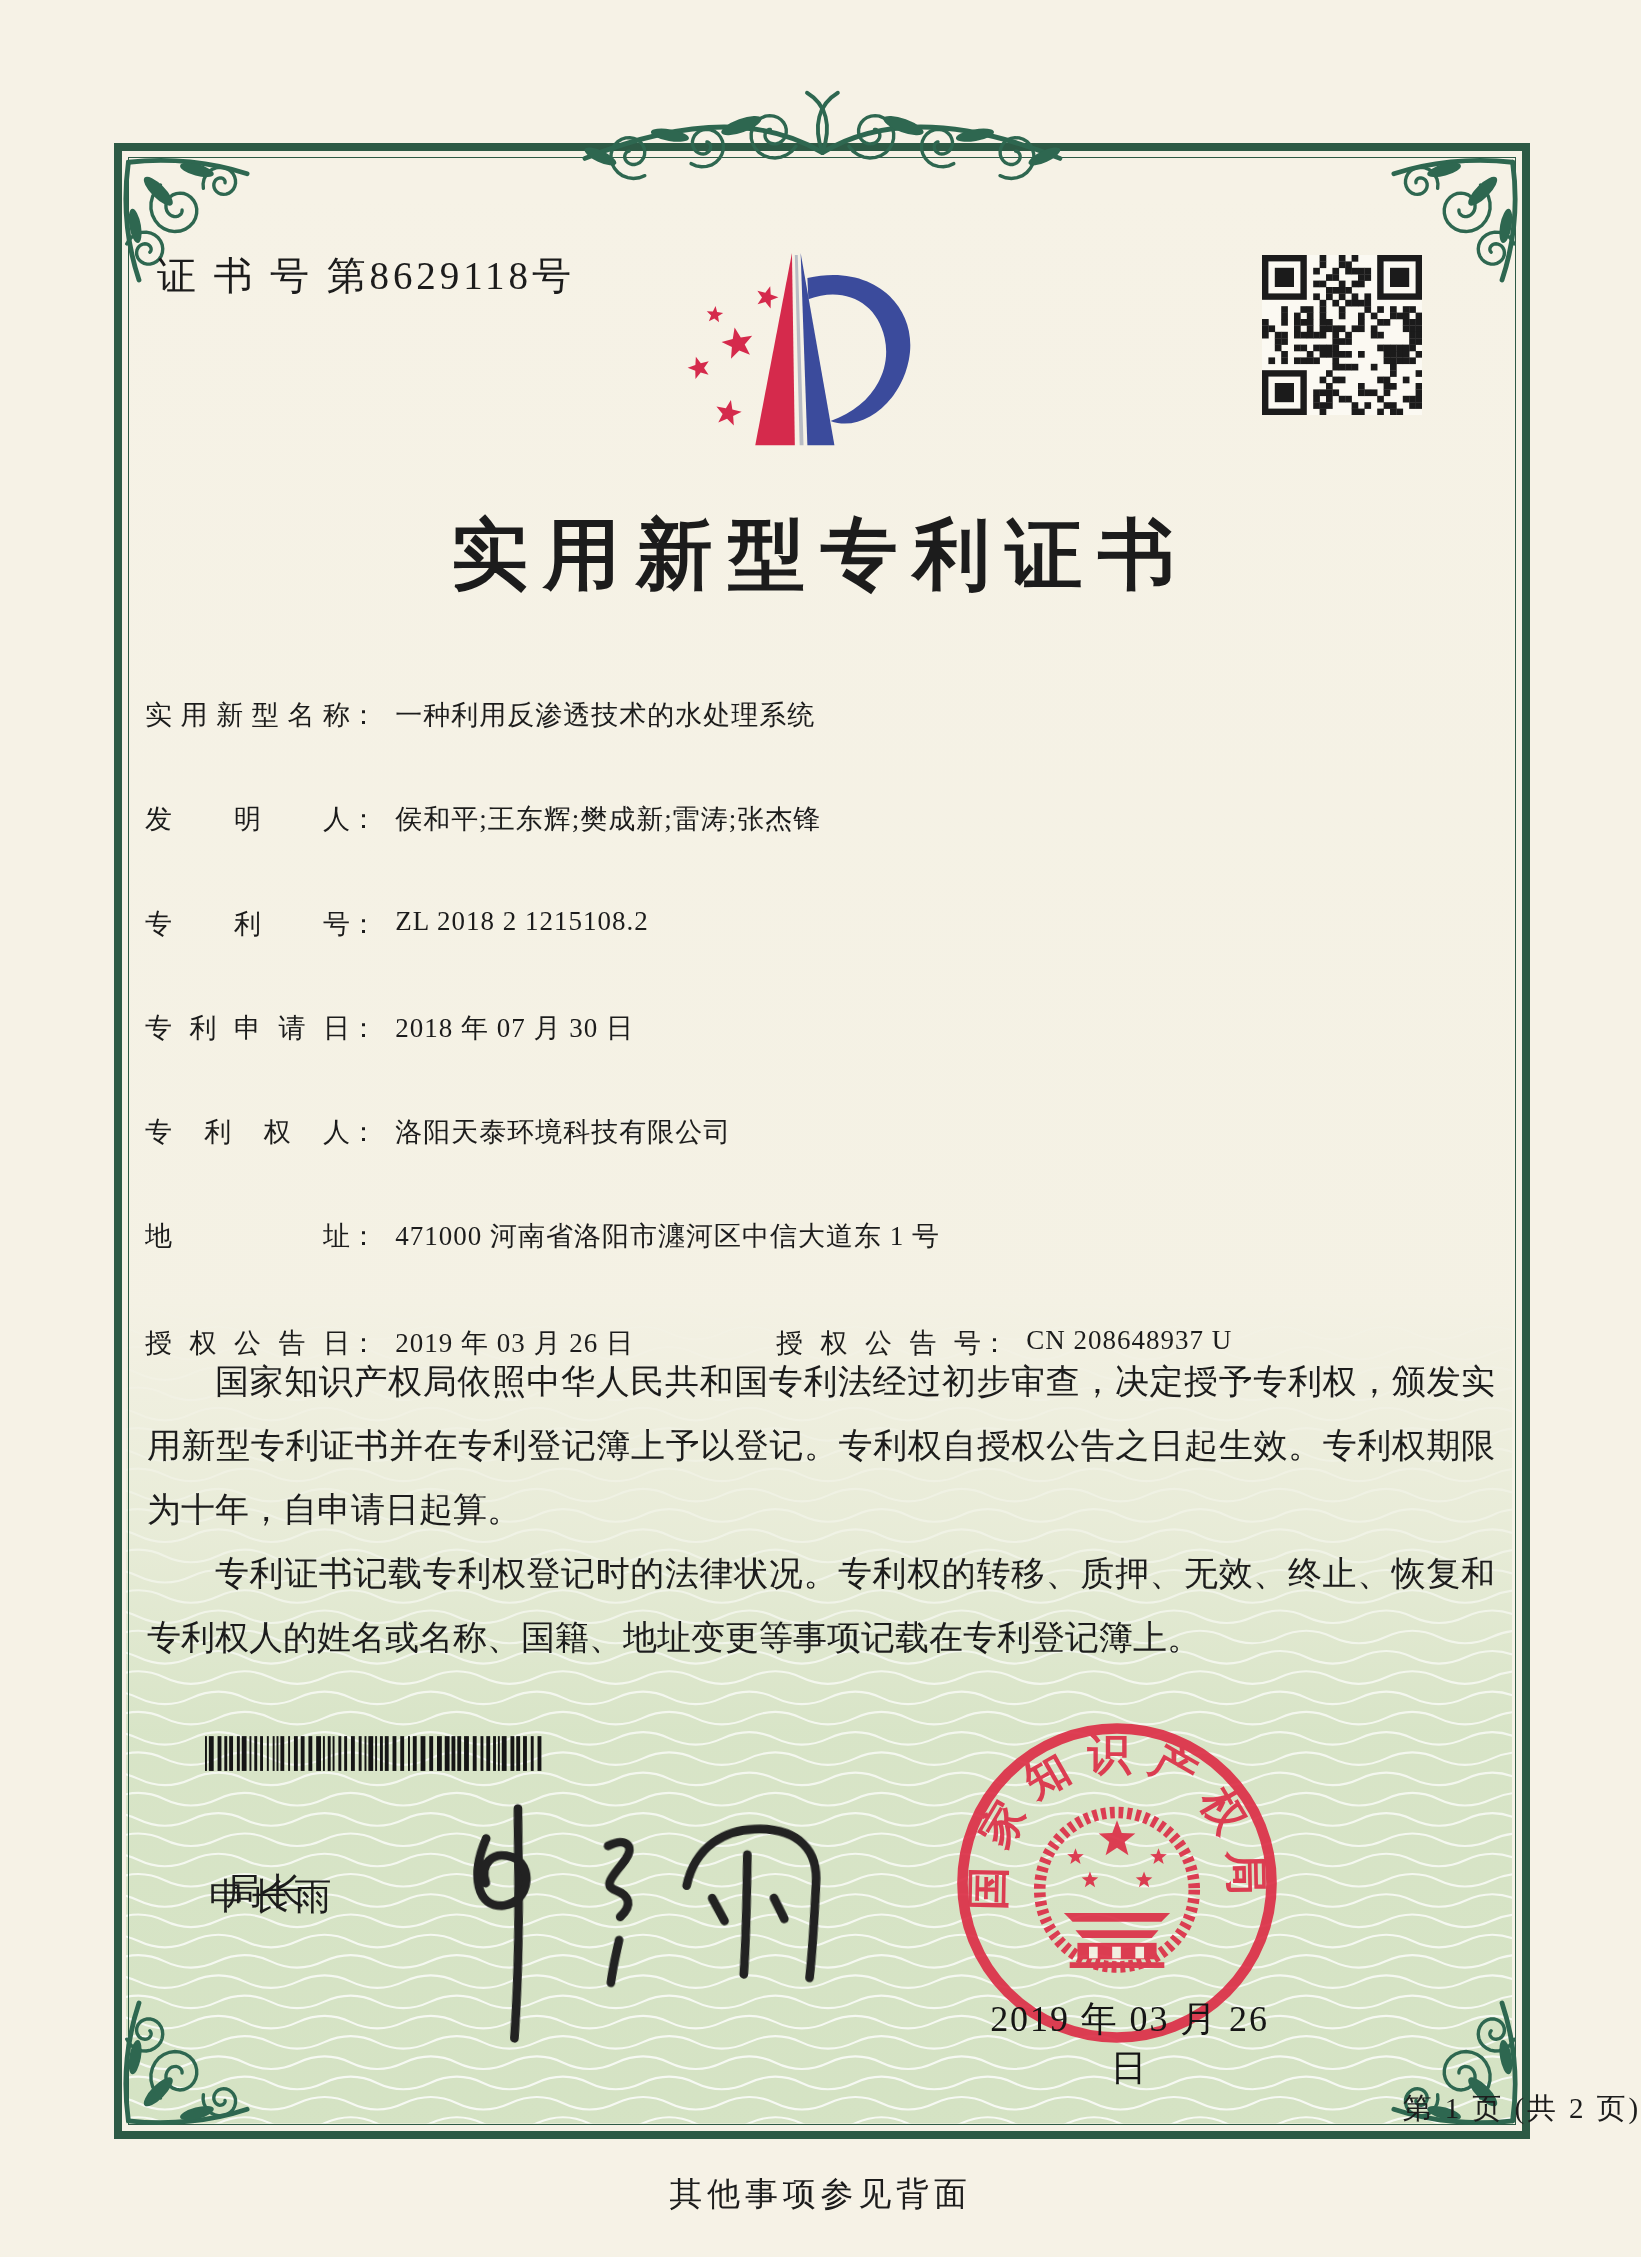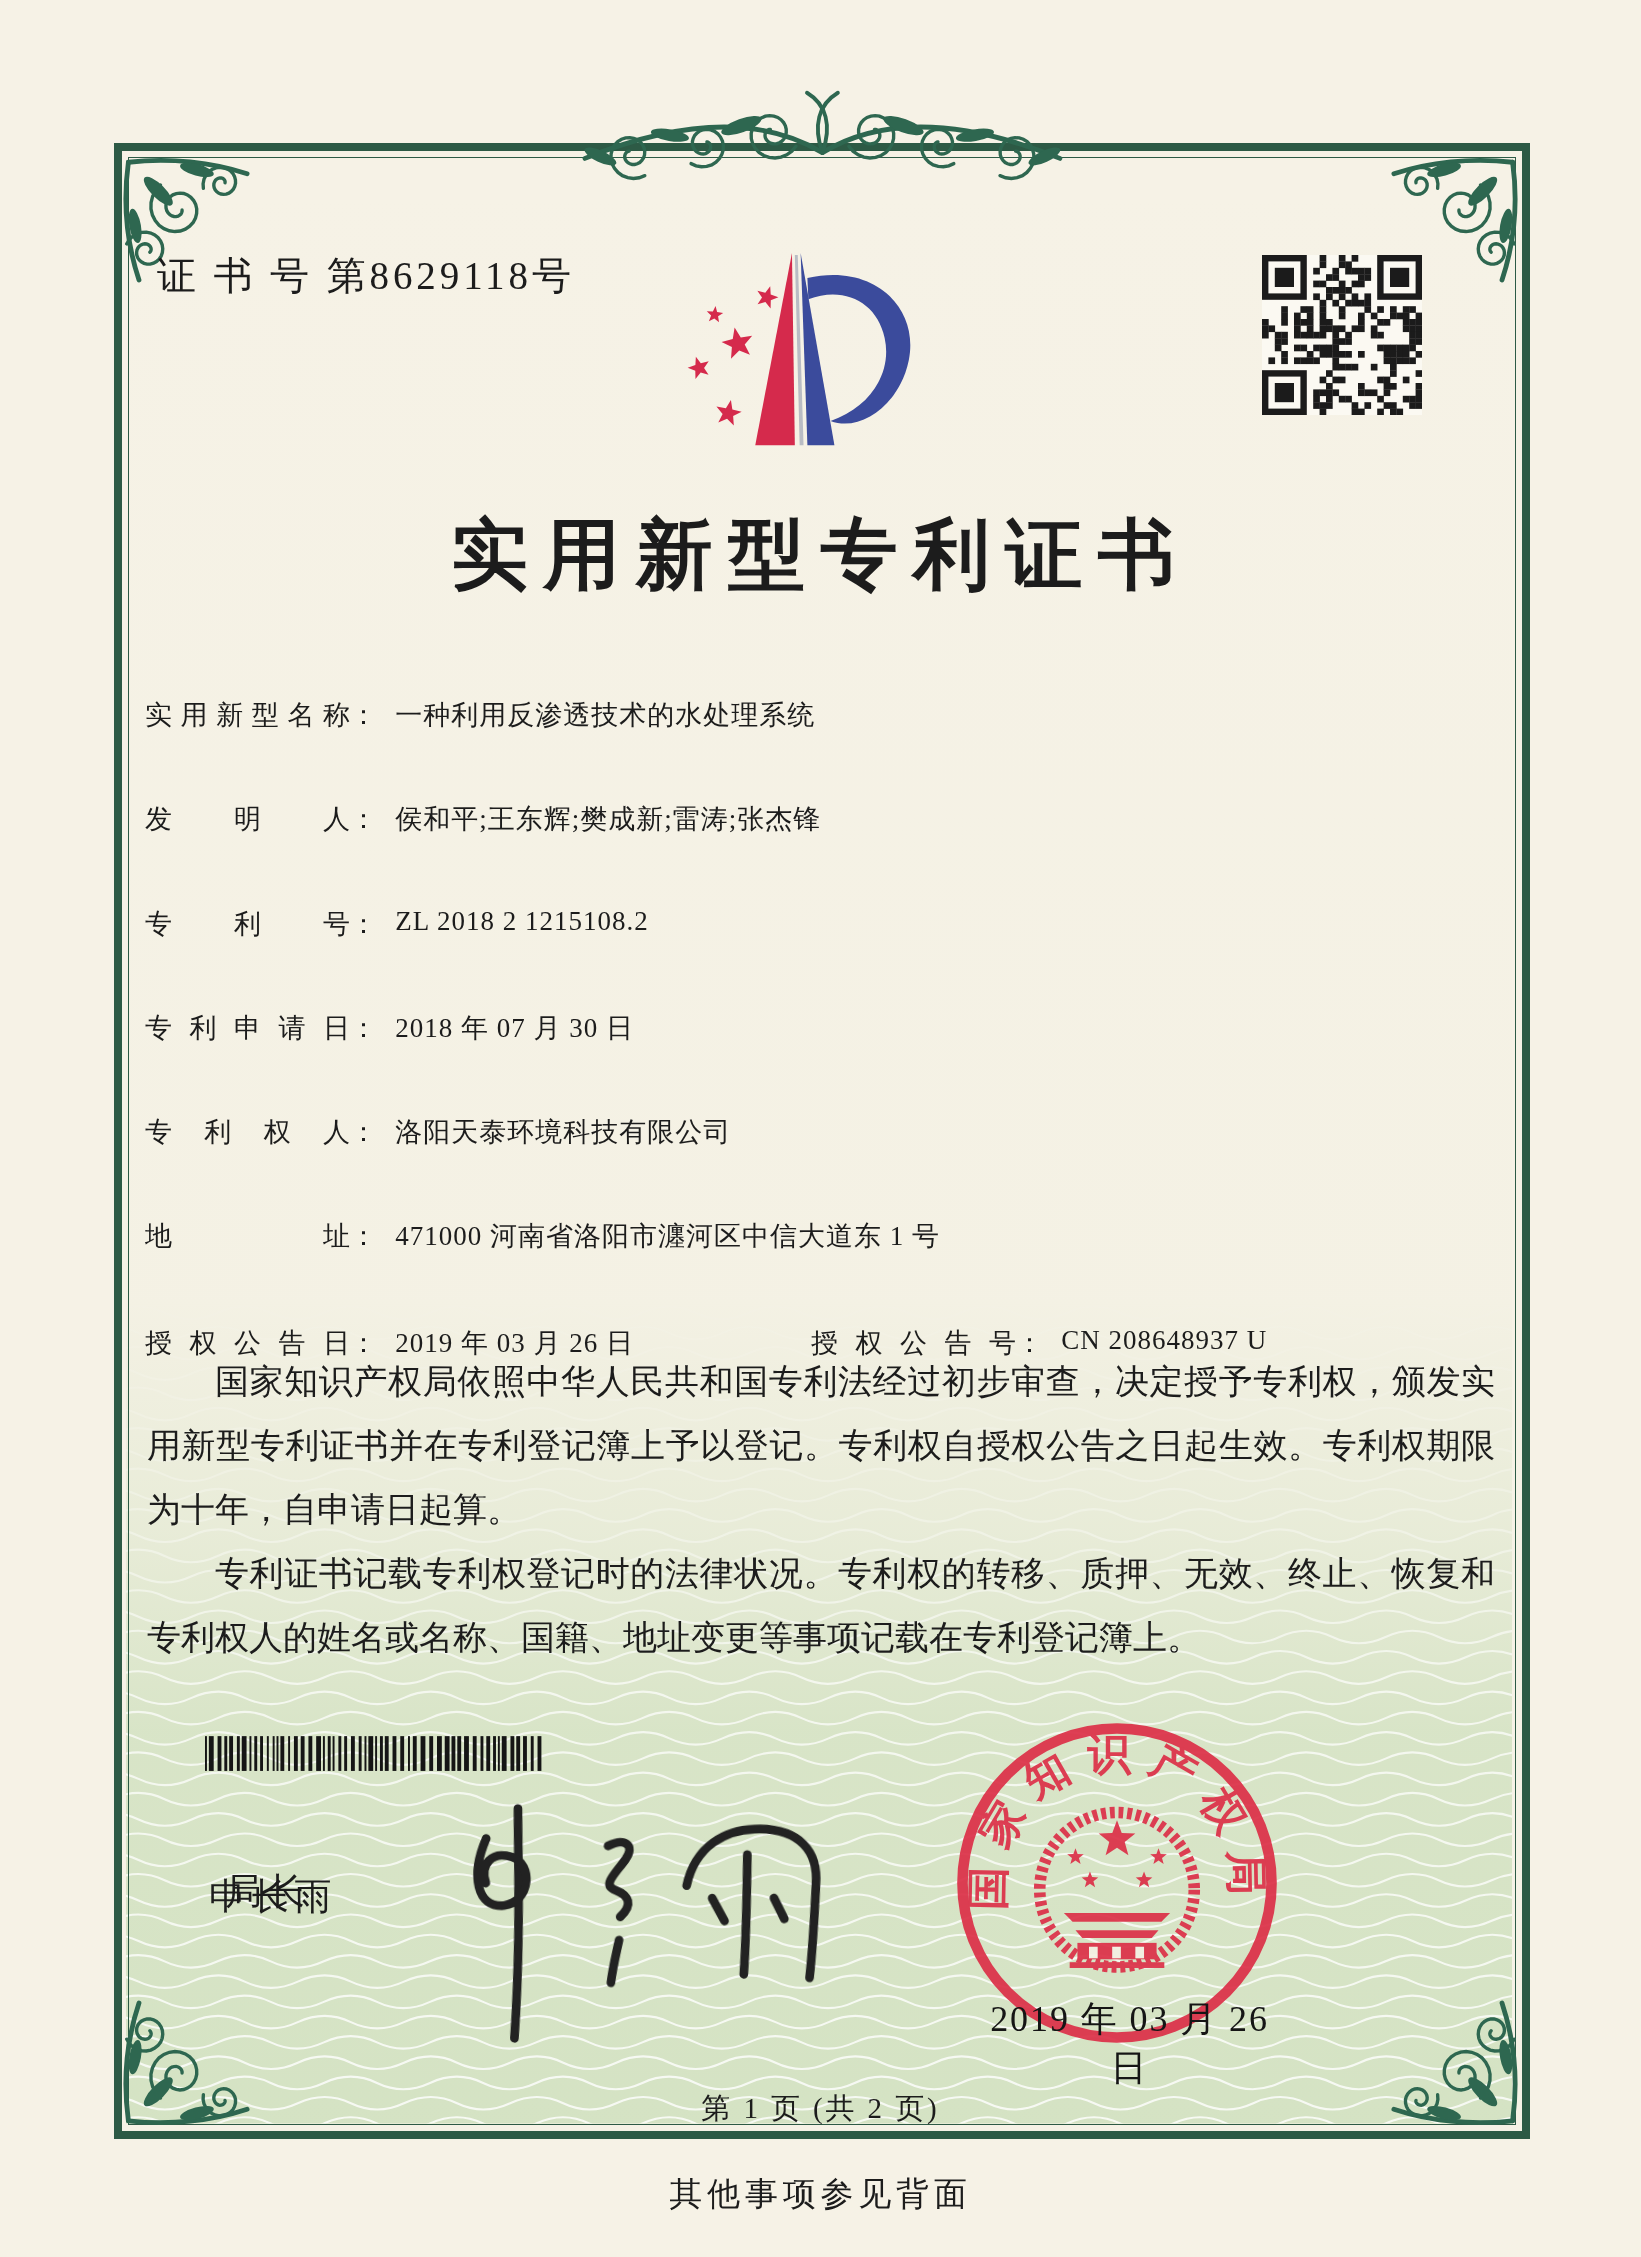--- a/index.html
+++ b/index.html
@@ -18,34 +18,34 @@
   #ornaments{position:absolute;left:0;top:0;z-index:3;pointer-events:none;}
   .content{position:absolute;left:0;top:0;width:1641px;height:1689px;z-index:4;}
   .cert-no{position:absolute;left:157px;top:249px;font-size:39px;letter-spacing:3.9px;}
   .title{position:absolute;left:0;top:504px;width:1641px;text-align:center;
          font-size:77px;font-weight:700;letter-spacing:15.4px;}
   .row{position:absolute;left:145px;width:1352px;font-size:27px;white-space:nowrap;}
   .lbl{display:inline-block;width:205px;text-align:justify;text-align-last:justify;
        vertical-align:top;}
   .colon{display:inline-block;vertical-align:top;}
   .val{display:inline-block;vertical-align:top;margin-left:11.6px;letter-spacing:1px;}
-  .pair2{position:absolute;left:666px;top:0;}
+  .pair2{position:absolute;left:631px;top:0;}
   .body-text{position:absolute;left:147px;top:1350px;width:1348px;font-size:34px;
              line-height:64px;text-align:justify;}
   .body-text p{margin:0;text-indent:2em;}
   #barcodeBox{position:absolute;left:205px;top:1736px;z-index:5;}
   .director-title{position:absolute;left:209px;top:1867px;font-size:37px;letter-spacing:5.8px;
                   font-family:"Liberation Sans","DejaVu Sans",sans-serif;margin-left:16px;}
   .director-name{position:absolute;left:209px;top:1872px;font-size:37px;letter-spacing:5.8px;
                  font-family:"Liberation Sans","DejaVu Sans",sans-serif;}
   #signature{position:absolute;left:439px;top:1794px;z-index:5;transform:rotate(-2deg);}
   #sealSvg{position:absolute;left:948px;top:1714px;z-index:6;mix-blend-mode:multiply;opacity:.93;}
   .seal-date{position:absolute;left:970px;top:1995px;width:319px;text-align:center;
              font-size:36px;letter-spacing:1.9px;z-index:7;color:#151515;}
-  .page-info{position:absolute;left:0;top:2089px;width:1641px;text-align:center;
+  .page-info{position:absolute;left:0;top:2089px;width:1641px;text-align:right;
              font-size:29px;letter-spacing:2.9px;z-index:5;}
   .footer-note{position:absolute;left:0;top:2172px;width:1641px;text-align:center;
                font-size:33px;letter-spacing:4.8px;z-index:5;}
   #logoSvg{position:absolute;left:678px;top:247px;}
   #qrSvg{position:absolute;left:1262px;top:255px;}
 </style>
 </head>
 <body>
 
 <div class="page">

